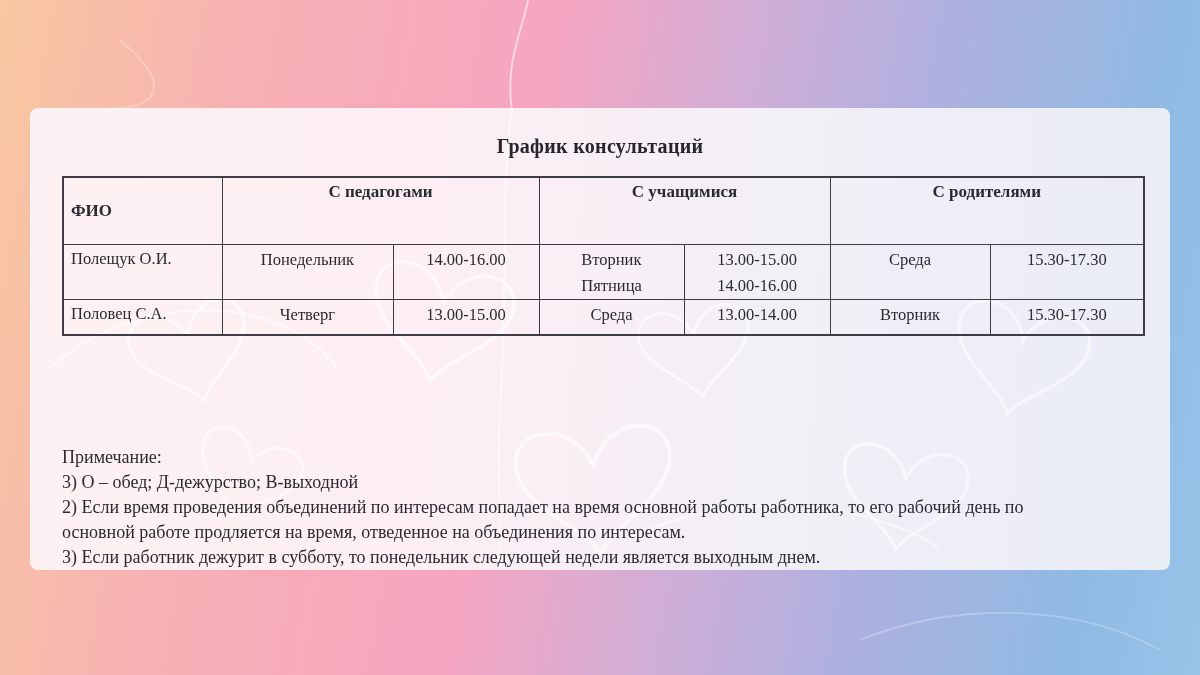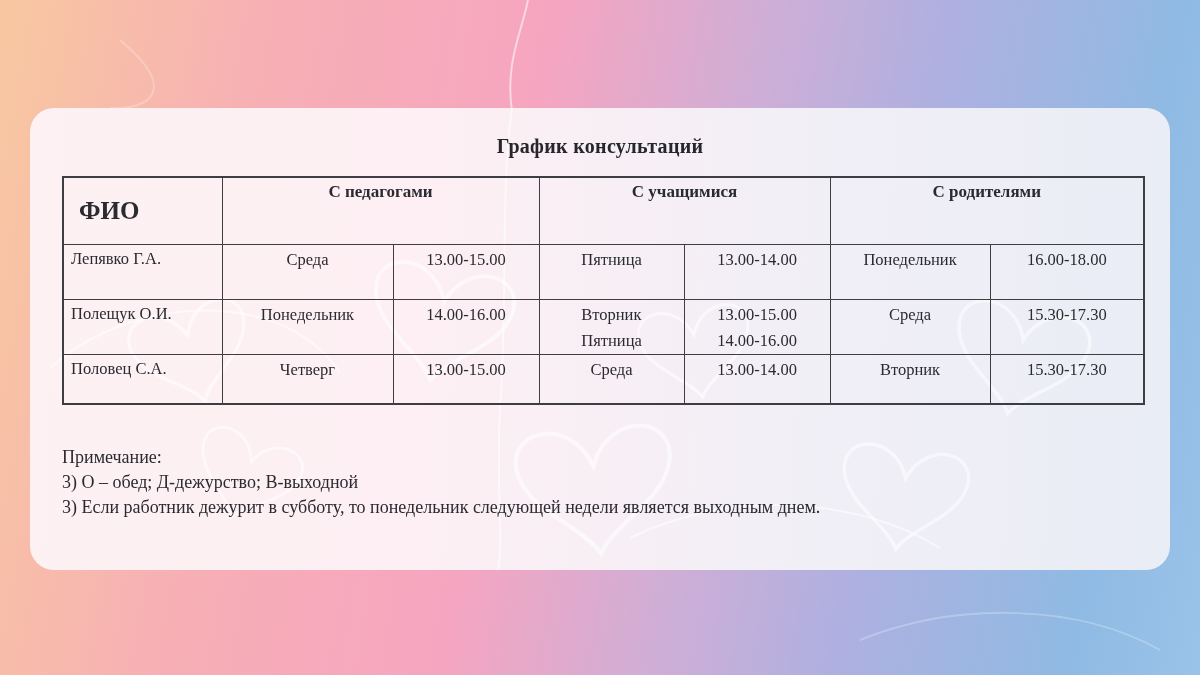--- a/index.html
+++ b/index.html
@@ -9,21 +9,21 @@
   }
   .stage{
     position:relative;width:1200px;height:675px;
     background:linear-gradient(100deg,
       #f8c8a0 0%, #f7b0b4 20%, #f6a5c0 42%,
       #d0aed6 58%, #afb0e0 72%, #8fbae3 90%, #9ac3e9 100%);
   }
   .bg-decor{position:absolute;left:0;top:0;width:1200px;height:675px;pointer-events:none;}
   .card{
     position:absolute;left:30px;top:108px;width:1140px;height:462px;
-    border-radius:24px;overflow:hidden;
+    border-radius:8px;overflow:hidden;
     background:linear-gradient(93deg,#fdf1f3 0%,#fdeff3 35%,#f2eff6 65%,#e9edf6 100%);
   }
   .card-decor{position:absolute;left:0;top:0;width:1140px;height:462px;pointer-events:none;z-index:0;}
   .card-content{position:absolute;left:0;top:0;width:1140px;height:462px;z-index:1;}
   .page-title{
     position:absolute;top:27px;left:0;width:100%;
     text-align:center;font-weight:bold;font-size:20px;color:#26262c;
     letter-spacing:.3px;
   }
   table.sched{
@@ -32,21 +32,21 @@
     color:#2a2a31;
   }
   table.sched, table.sched th, table.sched td{border:1px solid #3d3d43;}
   table.sched{border:2px solid #3d3d43;}
   thead tr{height:67px;}
   tbody tr:nth-child(1){height:55px;}
   tbody tr:nth-child(2){height:36px;}
   tbody tr:nth-child(3){height:50px;margin-top:28px;}
   tbody tr:nth-child(4){height:34px;}
   th.group{vertical-align:top;padding-top:4px;text-align:center;font-weight:bold;font-size:17px;}
-  th.fio{vertical-align:middle;text-align:left;padding-left:15px;font-weight:bold;font-size:25px;}
+  th.fio{vertical-align:middle;text-align:left;padding-left:7px;font-weight:bold;font-size:17px;}
   td.name{vertical-align:top;text-align:left;padding:4px 2px 0 7px;font-size:16.5px;}
   td.slot{vertical-align:top;text-align:center;padding:2px 2px 0;font-size:16.5px;}
   td.slot .cb{display:inline-block;text-align:left;line-height:26px;}
   .notes{
     position:absolute;left:32px;top:337px;width:1030px;
     font-size:18px;line-height:25px;color:#2a2a31;
   }
 </style>
 </head>
 <body>
@@ -95,29 +95,20 @@
         <thead>
           <tr>
             <th class="fio">ФИО</th>
             <th class="group" colspan="2">С педагогами</th>
             <th class="group" colspan="2">С учащимися</th>
             <th class="group" colspan="2">С родителями</th>
           </tr>
         </thead>
         <tbody>
             <tr>
-              <td class="name">Лепявко Г.А.</td>
-              <td class="slot"><div class="cb">Среда</div></td>
-              <td class="slot"><div class="cb">13.00-15.00</div></td>
-              <td class="slot"><div class="cb">Пятница</div></td>
-              <td class="slot"><div class="cb">13.00-14.00</div></td>
-              <td class="slot"><div class="cb">Понедельник</div></td>
-              <td class="slot"><div class="cb">16.00-18.00</div></td>
-            </tr>
-            <tr>
               <td class="name">Полещук О.И.</td>
               <td class="slot"><div class="cb">Понедельник</div></td>
               <td class="slot"><div class="cb">14.00-16.00</div></td>
               <td class="slot"><div class="cb">Вторник<br>Пятница</div></td>
               <td class="slot"><div class="cb">13.00-15.00<br>14.00-16.00</div></td>
               <td class="slot"><div class="cb">Среда</div></td>
               <td class="slot"><div class="cb">15.30-17.30</div></td>
             </tr>
             <tr>
               <td class="name">Половец С.А.</td>
@@ -128,18 +119,19 @@
               <td class="slot"><div class="cb">Вторник</div></td>
               <td class="slot"><div class="cb">15.30-17.30</div></td>
             </tr>
           </tbody>
       </table>
 
       <div class="notes">
         <div>Примечание:</div>
         <div>
             <div>3) О – обед; Д-дежурство; В-выходной</div>
+            <div>2) Если время проведения объединений по интересам попадает на время основной работы работника, то его рабочий день по основной работе продляется на время, отведенное на объединения по интересам.</div>
             <div>3) Если работник дежурит в субботу, то понедельник следующей недели является выходным днем.</div>
           </div>
       </div>
     </div>
   </div>
 </div>
 
 </body></html>

